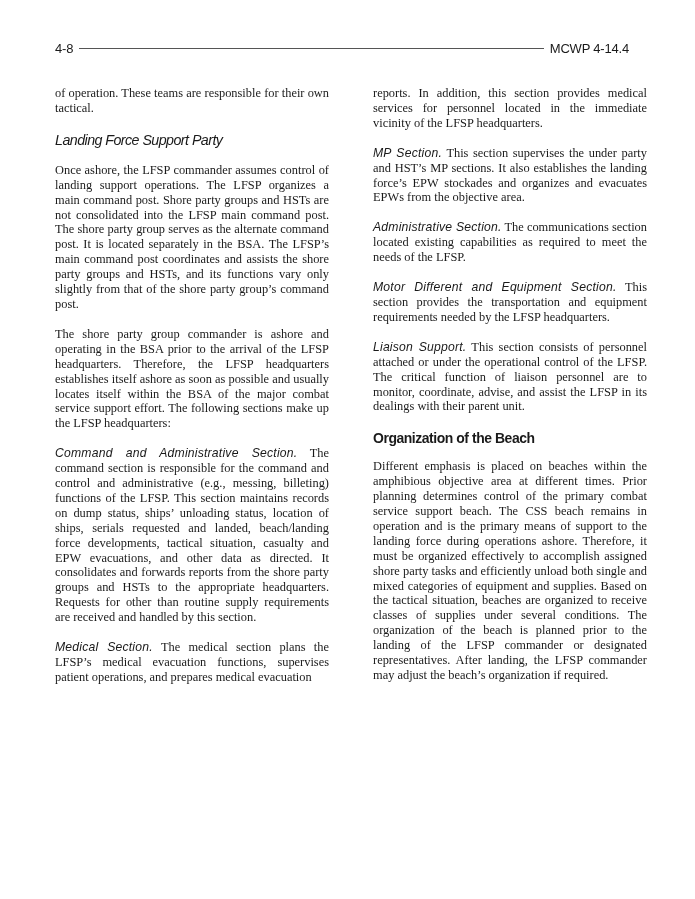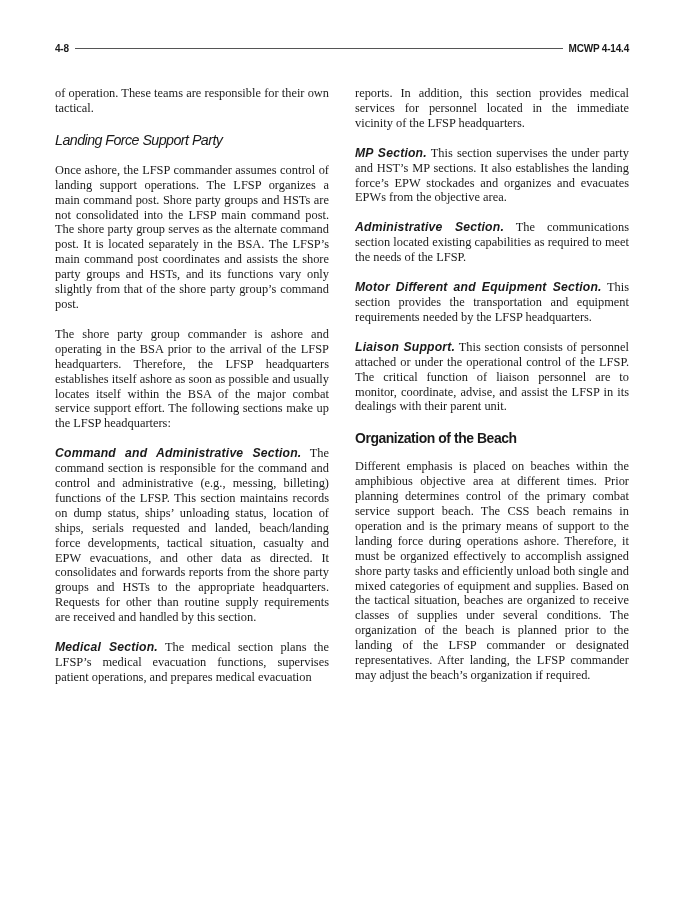--- a/index.html
+++ b/index.html
@@ -1,26 +1,26 @@
 <!DOCTYPE html>
 <html><head>
   <meta charset="utf-8">
   <style>
     html, body { margin:0; padding:0; background:#ffffff; }
     body { width:695px; height:899px; position:relative; overflow:hidden; color:#1a1a1a; }
     .header { position:absolute; left:55px; top:40px; width:574px; height:16px; display:flex; align-items:center; }
-    .header .pg { font-family:"Liberation Sans", sans-serif; font-weight:bold; font-size:10px; letter-spacing:-0.2px; }
+    .header .pg { font-family:"Liberation Sans", sans-serif; font-weight:normal; font-size:13px; letter-spacing:-0.2px; }
     .header .rule { flex:1; height:0; border-top:1px solid #555; margin:0 6px; }
     .col { position:absolute; top:86px; width:274px; font-family:"Liberation Serif", serif; font-size:12.4px; line-height:14.9px; text-align:justify; }
     .col.left { left:55px; }
-    .col.right { left:355px; }
+    .col.right { left:373px; }
     p { margin:0 0 15px 0; }
     .h-italic { font-family:"Liberation Sans", sans-serif; font-style:italic; font-size:15.5px; letter-spacing:-0.6px; margin:14px 0 14px 0; line-height:18px; transform:scaleX(0.92); transform-origin:left; white-space:nowrap; }
     .h-bold { font-family:"Liberation Sans", sans-serif; font-weight:bold; font-size:15.5px; letter-spacing:-0.5px; margin:14px 0 12px 0; line-height:18px; transform:scaleX(0.9); transform-origin:left; white-space:nowrap; }
-    .runin { font-family:"Liberation Sans", sans-serif; font-weight:bold; font-style:italic; font-size:12.2px; letter-spacing:0.2px; }
+    .runin { font-family:"Liberation Sans", sans-serif; font-weight:normal; font-style:italic; font-size:12.2px; letter-spacing:0.2px; }
   </style>
 </head>
 <body>
 
 <div class="header">
   <span class="pg">4-8</span>
   <span class="rule"></span>
   <span class="pg">MCWP 4-14.4</span>
 </div>
 

